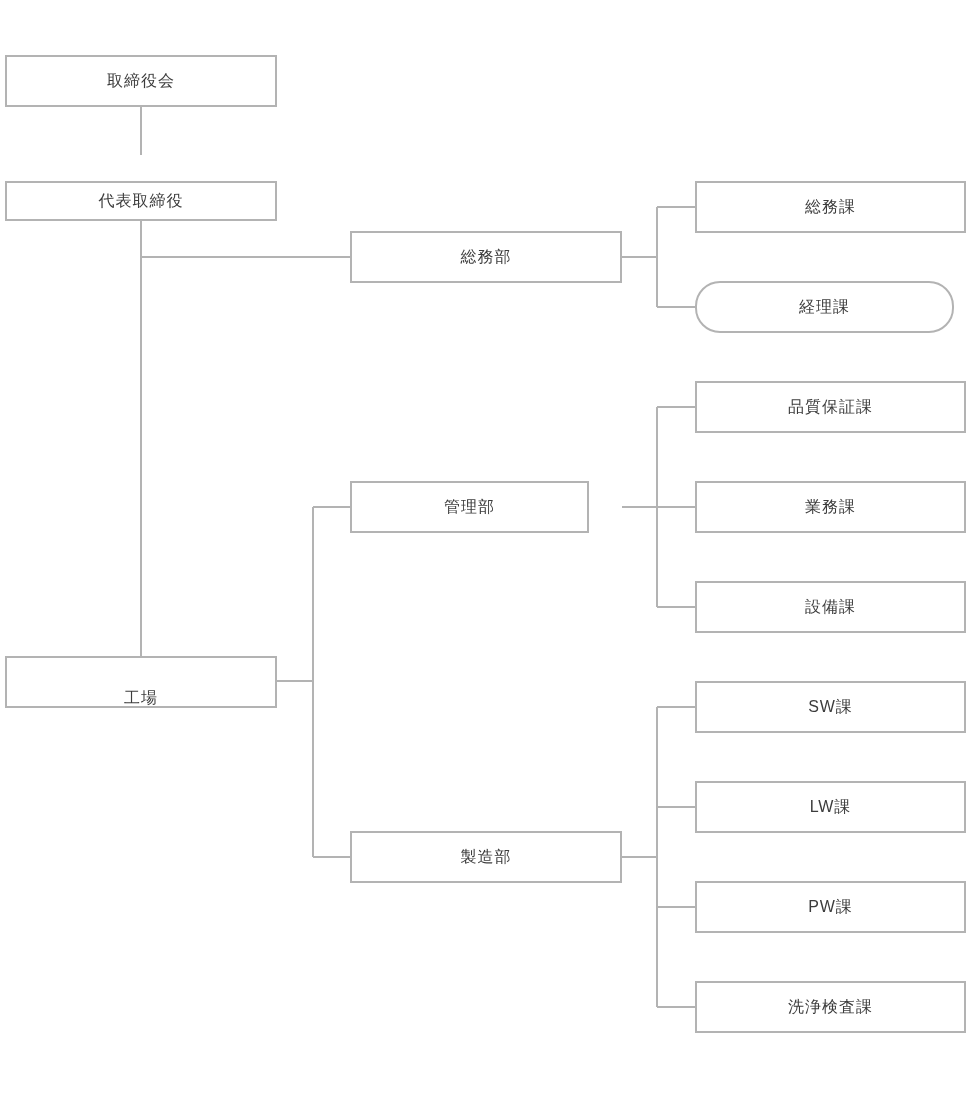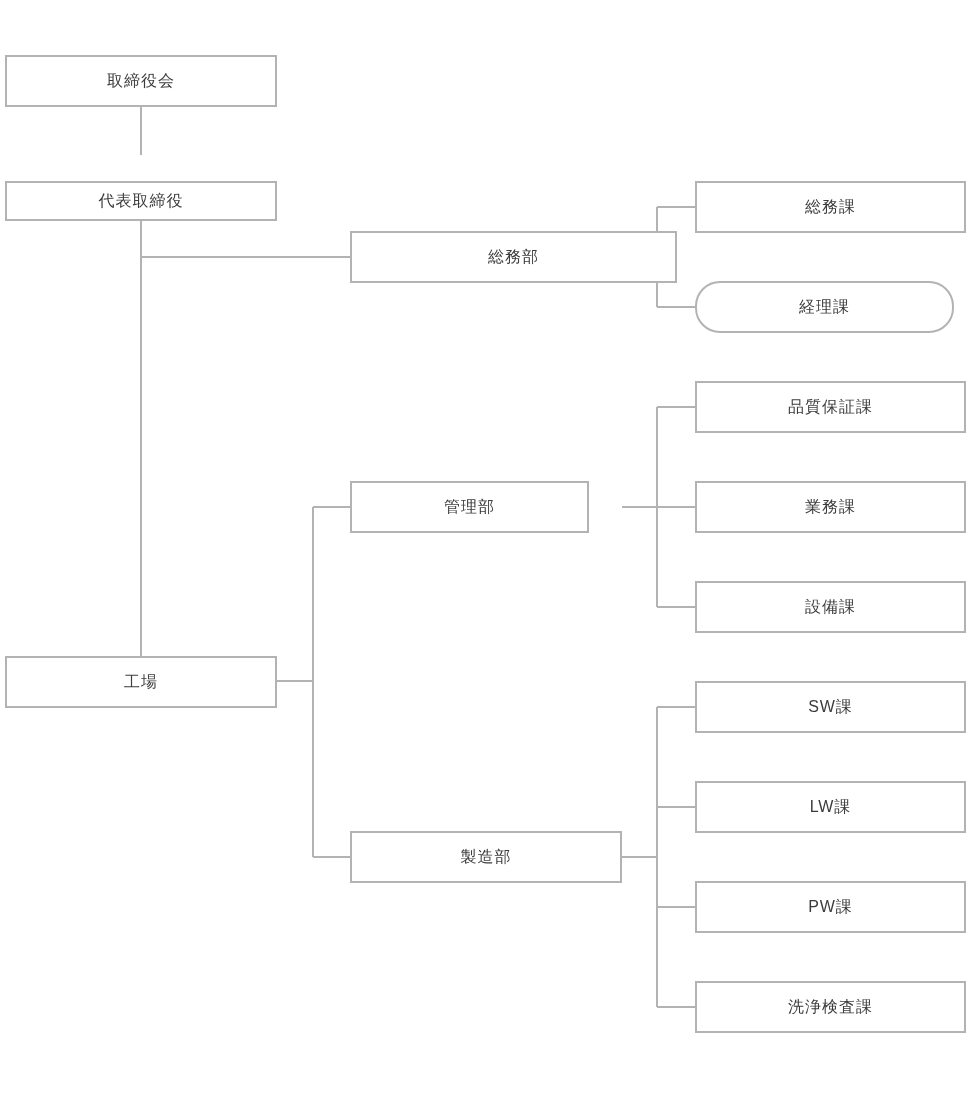--- a/index.html
+++ b/index.html
@@ -76,24 +76,24 @@
       <path d="M 657 1007 L 695 1007" fill="none" stroke="#b3b3b3" stroke-width="2" shape-rendering="crispEdges"></path>
     </svg>
 
   <div id="node-layer">
       <div class="node-box" style="left: 5px; top: 55px; width: 272px; height: 52px; border-color: rgb(179, 179, 179); background: rgb(255, 255, 255);">
         <span class="node-label" style="color: rgb(60, 60, 60);">取締役会</span>
       </div>
       <div class="node-box" style="left: 5px; top: 155px; width: 272px; height: 40px; border-color: rgb(179, 179, 179); background: rgb(255, 255, 255); margin-top: 26px;">
         <span class="node-label" style="color: rgb(60, 60, 60);">代表取締役</span>
       </div>
-      <div class="node-box" style="left: 5px; top: 656px; width: 272px; height: 52px; border-color: rgb(179, 179, 179); background: rgb(255, 255, 255);">
+      <div class="node-box" style="left: 5px; top: 656px; width: 272px; height: 52px; border-color: rgb(179, 179, 179); background: rgb(255, 255, 255); align-items: flex-end;">
         <span class="node-label" style="color: rgb(60, 60, 60);">工場</span>
       </div>
-      <div class="node-box" style="left: 350px; top: 231px; width: 327px; height: 52px; border-color: rgb(179, 179, 179); background: rgb(255, 255, 255);">
+      <div class="node-box" style="left: 350px; top: 231px; width: 272px; height: 52px; border-color: rgb(179, 179, 179); background: rgb(255, 255, 255);">
         <span class="node-label" style="color: rgb(60, 60, 60);">総務部</span>
       </div>
       <div class="node-box" style="left: 350px; top: 481px; width: 239px; height: 52px; border-color: rgb(179, 179, 179); background: rgb(255, 255, 255);">
         <span class="node-label" style="color: rgb(60, 60, 60);">管理部</span>
       </div>
       <div class="node-box" style="left: 350px; top: 831px; width: 272px; height: 52px; border-color: rgb(179, 179, 179); background: rgb(255, 255, 255);">
         <span class="node-label" style="color: rgb(60, 60, 60);">製造部</span>
       </div>
       <div class="node-box" style="left: 695px; top: 181px; width: 271px; height: 52px; border-color: rgb(179, 179, 179); background: rgb(255, 255, 255);">
         <span class="node-label" style="color: rgb(60, 60, 60);">総務課</span>

